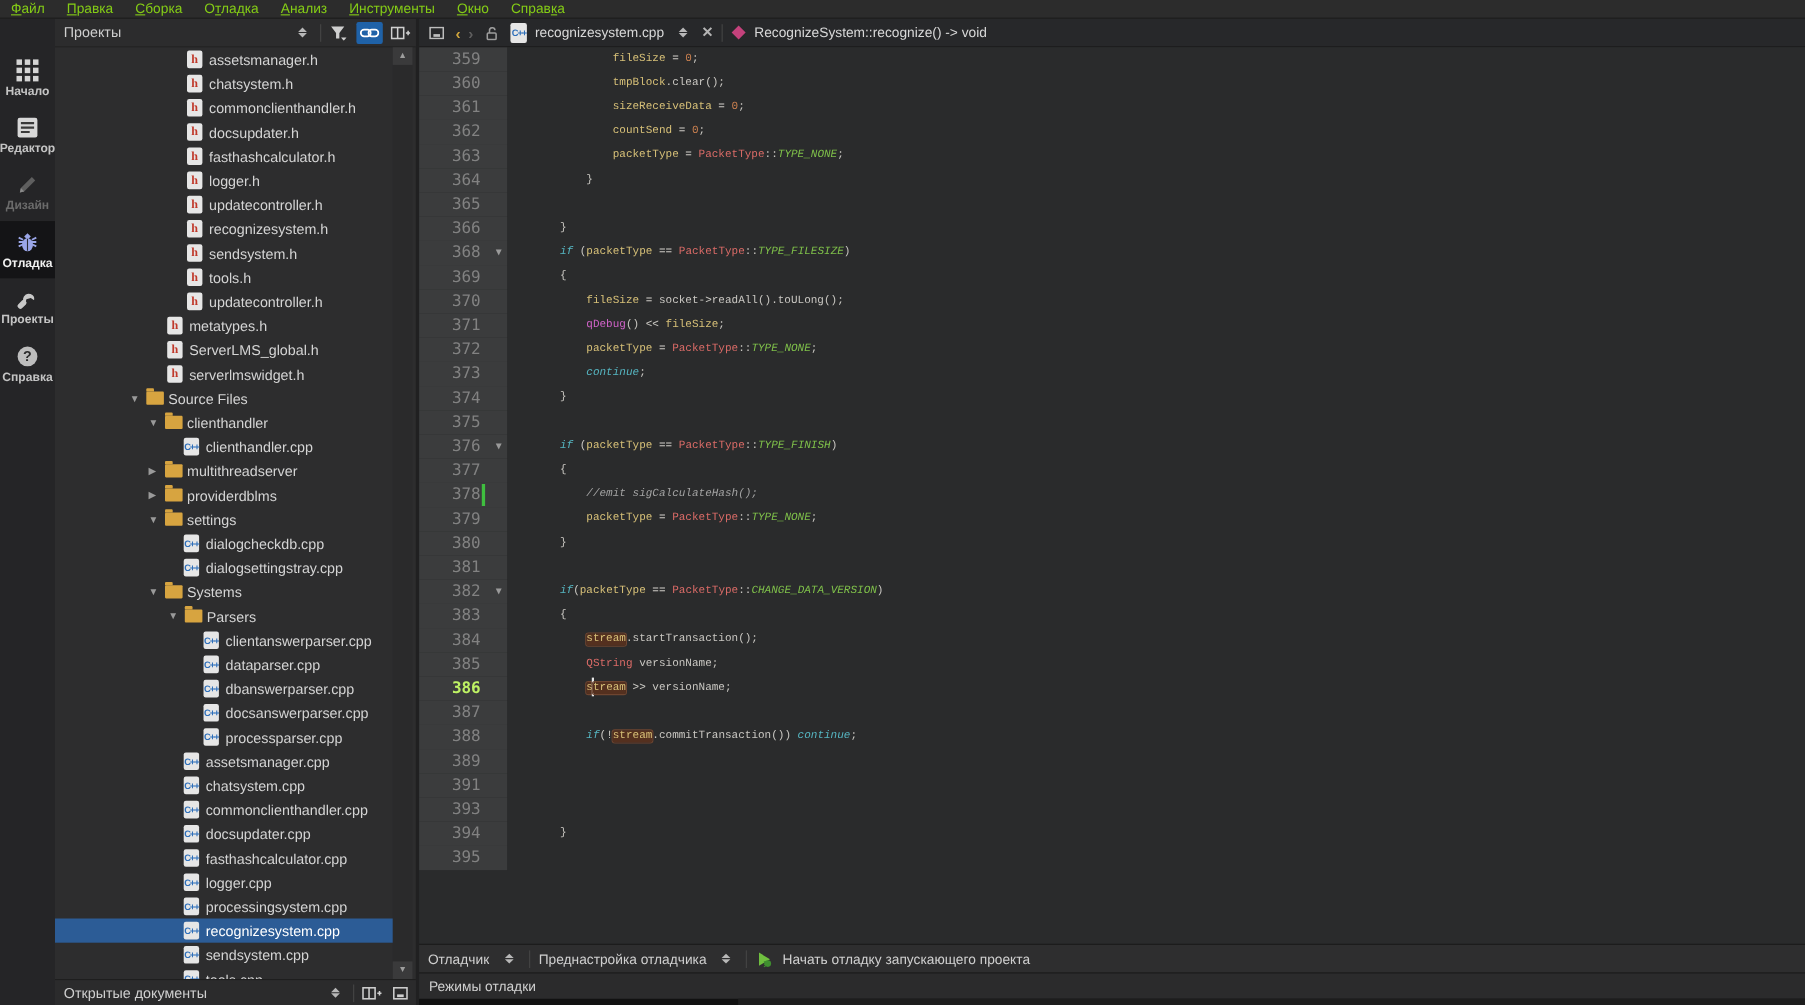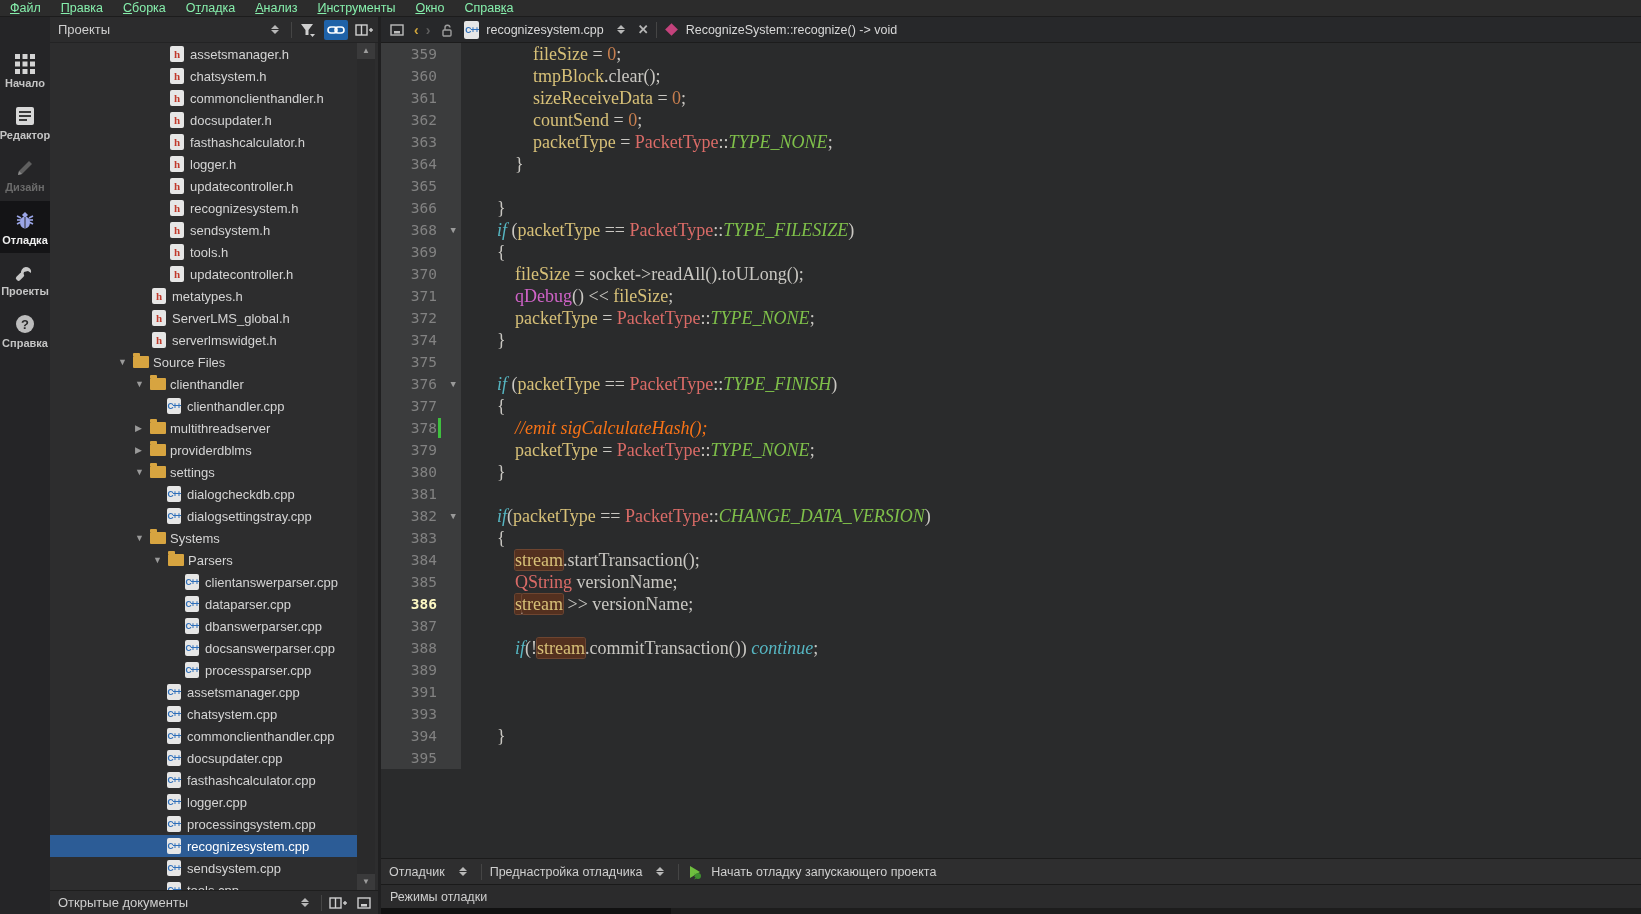--- a/index.html
+++ b/index.html
@@ -2,21 +2,21 @@
 <html><head>
 <meta charset="utf-8">
 <style>
   * { margin:0; padding:0; box-sizing:border-box; }
   html,body { width:1641px; height:914px; overflow:hidden; background:#2a2b2c;
     font-family:"Liberation Sans", sans-serif; }
 
   
   #menubar { position:absolute; left:0; top:0; width:1641px; height:17px;
     background:#2c2c2c; border-bottom:1px solid #1c1c1c; display:flex; align-items:center; z-index:5;}
-  .menu-item { color:#86efac; font-size:12.5px; padding:0 10px; height:17px; line-height:16px; cursor:default; }
+  .menu-item { color:#84cc16; font-size:12.5px; padding:0 10px; height:17px; line-height:16px; cursor:default; }
   .menu-item u { text-decoration:underline; }
 
   
   #mode-sidebar { position:absolute; left:0; top:17px; width:50px; height:897px; background:#252527; }
   .mode-item { width:50px; height:52px; display:flex; flex-direction:column; align-items:center;
     justify-content:center; gap:2px; overflow:hidden; }
   .mode-item.active { background:#141416; }
   .mode-label { font-size:11px; font-weight:bold; color:#c4c4c4; white-space:nowrap; }
   .mode-item.active .mode-label { color:#f0f0f0; }
   .mode-item.disabled .mode-label { color:#6b6b6b; }
@@ -59,34 +59,34 @@
   .etb-text { color:#d8d8d8; font-size:12.5px; }
   .nav-arrow { font-size:14px; font-weight:bold; }
   .nav-back { color:#d0a53c; } .nav-fwd { color:#5f5f5f; }
   .diamond { width:9px; height:9px; background:#c4427c; transform:rotate(45deg); margin:0 3px; }
 
   #code-area { position:absolute; left:0; top:26px; width:1260px; height:815px; background:#2a2b2c; overflow:hidden; }
   .code-line { display:flex; height:22px; }
   .gutter { width:80px; flex:none; background:#3b3c3d; position:relative;
     font-family:"DejaVu Sans Mono",monospace; font-size:14.5px; color:#828282; }
   .lnum { position:absolute; right:24px; top:0; line-height:22px; }
-  .lnum.cur { color:#fef9c3; font-weight:bold; }
+  .lnum.cur { color:#bef264; font-weight:bold; }
   .fold { position:absolute; right:5px; top:0; line-height:22px; font-size:9px; color:#9a9a9a; }
   .gmark { position:absolute; right:20px; top:1px; width:3px; height:20px; background:#3fbf3f; }
-  .codetext { white-space:pre; font-family:Liberation Serif, serif; font-size:18px;
+  .codetext { white-space:pre; font-family:Liberation Mono, monospace; font-size:10px;
     line-height:22px; color:#c9c7c2; }
   .t-def  { color:#c9c7c2; }
   .t-mem  { color:#d7c078; }
   .t-kw   { color:#56b6c2; font-style:italic; }
   .t-mac  { color:#d063c8; }
   .t-type { color:#da6b67; }
   .t-enum { color:#7fc04a; font-style:italic; }
   .t-num  { color:#c87f4f; }
   .t-str  { color:#cf9352; }
-  .t-com  { color:#f97316; font-style:italic; }
+  .t-com  { color:#a3a3a3; font-style:italic; }
   .t-hl   { color:#d7c078; background:#54301f; box-shadow:0 0 0 1px #6e4530; border-radius:2px; }
   .t-caret{ display:inline-block; width:2px; height:17px; background:#e6e6e6; vertical-align:middle; margin:0 -1px; }
 
   #debug-toolbar { position:absolute; left:0; top:841px; width:1260px; height:26px; background:#2e2e2f;
     border-top:1px solid #1b1b1b; display:flex; align-items:center; gap:8px; padding:0 8px; }
   .dtb-text { color:#cfcfcf; font-size:12.5px; }
   #modes-bar { position:absolute; left:0; top:867px; width:1260px; height:24px; background:#2b2b2c;
     border-top:1px solid #1a1a1a; display:flex; align-items:center; padding:0 9px; }
   #bottom-strip { position:absolute; left:0; top:891px; width:1260px; height:6px; background:#111; }
   #bottom-strip .seg2 { position:absolute; left:290px; top:0; right:0; height:6px; background:#1d1d1d; }
@@ -607,20 +607,26 @@
         <div class="codetext"><span class="t-def">            </span><span class="t-mac">qDebug</span><span class="t-def">() &lt;&lt; </span><span class="t-mem">fileSize</span><span class="t-def">;</span></div>
       </div>
       <div class="code-line">
         <div class="gutter">
           <span class="lnum">372</span>
         </div>
         <div class="codetext"><span class="t-def">            </span><span class="t-mem">packetType</span><span class="t-def"> = </span><span class="t-type">PacketType</span><span class="t-def">::</span><span class="t-enum">TYPE_NONE</span><span class="t-def">;</span></div>
       </div>
       <div class="code-line">
         <div class="gutter">
+          <span class="lnum">373</span>
+        </div>
+        <div class="codetext"><span class="t-def">            </span><span class="t-kw">continue</span><span class="t-def">;</span></div>
+      </div>
+      <div class="code-line">
+        <div class="gutter">
           <span class="lnum">374</span>
         </div>
         <div class="codetext"><span class="t-def">        </span><span class="t-def">}</span></div>
       </div>
       <div class="code-line">
         <div class="gutter">
           <span class="lnum">375</span>
         </div>
         <div class="codetext"><span class="t-def"></span></div>
       </div>

